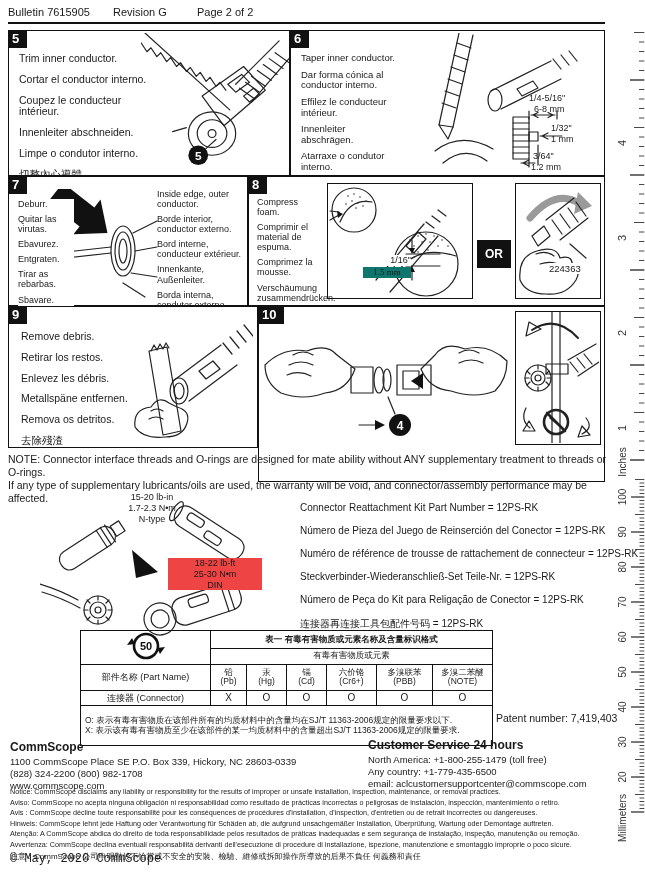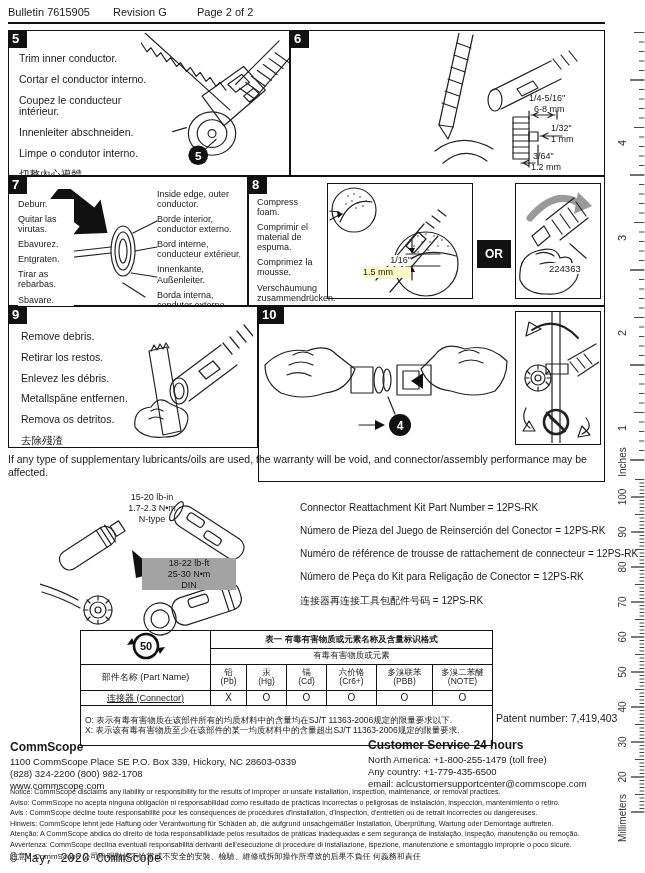--- a/index.html
+++ b/index.html
@@ -59,20 +59,28 @@
         <ellipse cx="72" cy="102" rx="15" ry="14"></ellipse>
         <circle cx="72" cy="102" r="4"></circle>
       <path d="M46,96 l-14,4 M66,117 L76,108"></path>
       <circle cx="58" cy="124" r="10" fill="#111" stroke="none"></circle>
       <text x="58" y="128.5" text-anchor="middle" font-size="12" font-weight="bold" fill="#fff" stroke="none">5</text>
     </svg>
   </div>
 
   <div class="box" style="left:290px;top:30px;width:315px;height:146px;">
     <div class="numtab">6</div>
+    <div class="abs steptxt small" style="left:10px;top:22px;width:96px;">
+      <p>Taper inner conductor.</p>
+      <p>Dar forma cónica al conductor interno.</p>
+      <p>Effilez le conducteur intérieur.</p>
+      <p>Innenleiter abschrägen.</p>
+      <p>Atarraxe o condutor interno.</p>
+      <p>錐削內心導體</p>
+    </div>
     <svg class="line abs" style="left:104px;top:2px;" width="210" height="140" viewBox="0 0 210 140">
       <path d="M64,0 L44,92 M78,2 L58,94"></path>
       <path d="M62,10 l14,5 M59,22 l14,5 M56,34 l14,5 M53,46 l14,5 M50,58 l14,5 M47,70 l14,5"></path>
       <path d="M44,92 L58,94 L53,106 Z"></path>
       <path d="M96,58 L156,28 M106,76 L166,46"></path>
       <path d="M158,26 l8,10 M166,22 l8,10 M174,18 l8,10"></path>
       <ellipse cx="100" cy="67" rx="7" ry="11"></ellipse>
       <path d="M122,56 l16,-8 l5,7 l-16,8 z"></path>
       <path d="M40,118 Q66,98 98,116 M48,130 Q70,112 92,128"></path>
       <rect x="118" y="84" width="16" height="42"></rect>
@@ -167,21 +175,21 @@
           <circle cx="110" cy="62" r="0.8"></circle>
             <circle cx="90" cy="68" r="0.8"></circle>
             <circle cx="100" cy="66" r="0.8"></circle>
         </g>
         <path d="M78,70 h34 M78,82 h34 M84,56 v10 M84,96 v-10"></path>
         <polygon points="84,70 81,64 87,64" fill="#111" stroke="none"></polygon>
         <polygon points="84,82 81,88 87,88" fill="#111" stroke="none"></polygon>
       </svg>
     </div>
     <div class="dimlabel" style="left:122px;top:78px;width:40px;text-align:right;background:#fff;">1/16"</div>
-    <div class="dimlabel" style="left:114px;top:90px;width:48px;text-align:left;background:#fef9c3;">1.5 mm</div>
+    <div class="dimlabel" style="left:114px;top:90px;width:48px;text-align:center;background:#0f766e;font-family:Liberation Serif, serif;">1.5 mm</div>
     <div class="orbadge" style="left:228px;top:63px;width:34px;height:28px;">OR</div>
     <div class="panel" style="left:266px;top:6px;width:86px;height:116px;">
       <svg class="line" width="83" height="113" viewBox="0 0 83 113">
         <path d="M14,34 Q40,4 64,20" stroke="#9a9a9a" stroke-width="7"></path>
         <polygon points="62,8 76,22 58,30" fill="#9a9a9a" stroke="none"></polygon>
         <path d="M58,14 L30,36 M72,34 L44,56"></path>
         <path d="M60,18 l10,14 M52,24 l10,14 M44,30 l10,14 M36,36 l10,14"></path>
         <path d="M28,42 L16,52 L22,62 L34,52 Z"></path>
         <path d="M4,96 Q2,74 18,68 Q40,60 44,74 Q58,70 56,84 Q66,84 60,96 Q50,112 30,110 Q10,110 4,96 Z"></path>
         <path d="M20,70 Q30,66 38,72 M24,80 Q36,76 46,82"></path>
@@ -250,20 +258,21 @@
         <path d="M70,106 Q78,116 66,122"></path>
         <polygon points="62,125 74,123 66,114" fill="none"></polygon>
         <circle cx="40" cy="110" r="12" stroke-width="2.6"></circle>
         <path d="M31,101 L49,119" stroke-width="2.6"></path>
         <path d="M34,106 l11,9" stroke-width="1.6"></path>
       </svg>
     </div>
   </div>
 
   <div class="abs note" style="left:8px;top:453px;width:600px;">
+    <div>NOTE: Connector interface threads and O-rings are designed for mate ability without ANY supplementary treatment to threads or O-rings.</div>
     <div>If any type of supplementary lubricants/oils are used, the warranty will be void, and connector/assembly performance may be affected.</div>
   </div>
 
   <svg class="line abs" style="left:40px;top:488px;" width="250" height="150" viewBox="0 0 250 150">
     <g transform="rotate(-33 60 52)">
       <rect x="14" y="42" width="62" height="20" rx="9"></rect>
       <path d="M62,42 v20 M67,42 v20 M72,42 v20"></path>
       <rect x="76" y="46" width="10" height="12"></rect>
     </g>
     <g transform="rotate(33 170 45)">
@@ -284,30 +293,31 @@
       <rect x="132" y="104" width="70" height="28" rx="11"></rect>
       <rect x="150" y="108" width="20" height="9" rx="3"></rect>
       <path d="M186,104 v28 M192,104 v28"></path>
     </g>
   </svg>
   <div class="torq" style="left:105px;top:492px;width:94px;">
     <div>15-20 lb-in</div>
     <div>1.7-2.3 N•m</div>
     <div>N-type</div>
   </div>
-  <div class="torq" style="left:142px;top:558px;width:94px;background:#a3a3a3;">
+  <div class="torq" style="left:168px;top:558px;width:94px;background:#ef4444;">
     <div>18-22 lb-ft</div>
     <div>25-30 N•m</div>
     <div>DIN</div>
   </div>
 
   <div class="abs" style="left:300px;top:502px;width:305px;">
     <p class="kitline">Connector Reattachment Kit Part Number = 12PS-RK</p>
     <p class="kitline">Número de Pieza del Juego de Reinserción del Conector = 12PS-RK</p>
     <p class="kitline">Numéro de référence de trousse de rattachement de connecteur = 12PS-RK</p>
+    <p class="kitline">Steckverbinder-Wiederanschließ-Set  Teile-Nr. = 12PS-RK</p>
     <p class="kitline">Número de Peça do Kit para Religação de Conector = 12PS-RK</p>
     <p class="kitline">连接器再连接工具包配件号码 = 12PS-RK</p>
   </div>
 
   <table class="rohs abs" style="left:80px;top:630px;width:412px;">
     <colgroup>
         <col style="width:130px">
         <col style="width:36px">
         <col style="width:40px">
         <col style="width:40px">
@@ -351,21 +361,21 @@
       <th>
             <div>多溴联苯</div>
             <div>(PBB)</div>
           </th>
       <th>
             <div>多溴二苯醚</div>
             <div>(NOTE)</div>
           </th>
     </tr>
     <tr style="height:15px;">
-      <td style="font-size:9px;text-decoration:underline;">连接器    (Connector)</td>
+      <td style="font-size:9px;">连接器    (Connector)</td>
       <td style="font-size:10px;">X</td>
       <td style="font-size:10px;">O</td>
       <td style="font-size:10px;">O</td>
       <td style="font-size:10px;">O</td>
       <td style="font-size:10px;">O</td>
       <td style="font-size:10px;">O</td>
     </tr>
     <tr>
       <td colspan="7" style="text-align:left;padding:10px 4px;">
         <div>O: 表示有毒有害物质在该部件所有的均质材料中的含量均在SJ/T 11363-2006规定的限量要求以下.</div>

